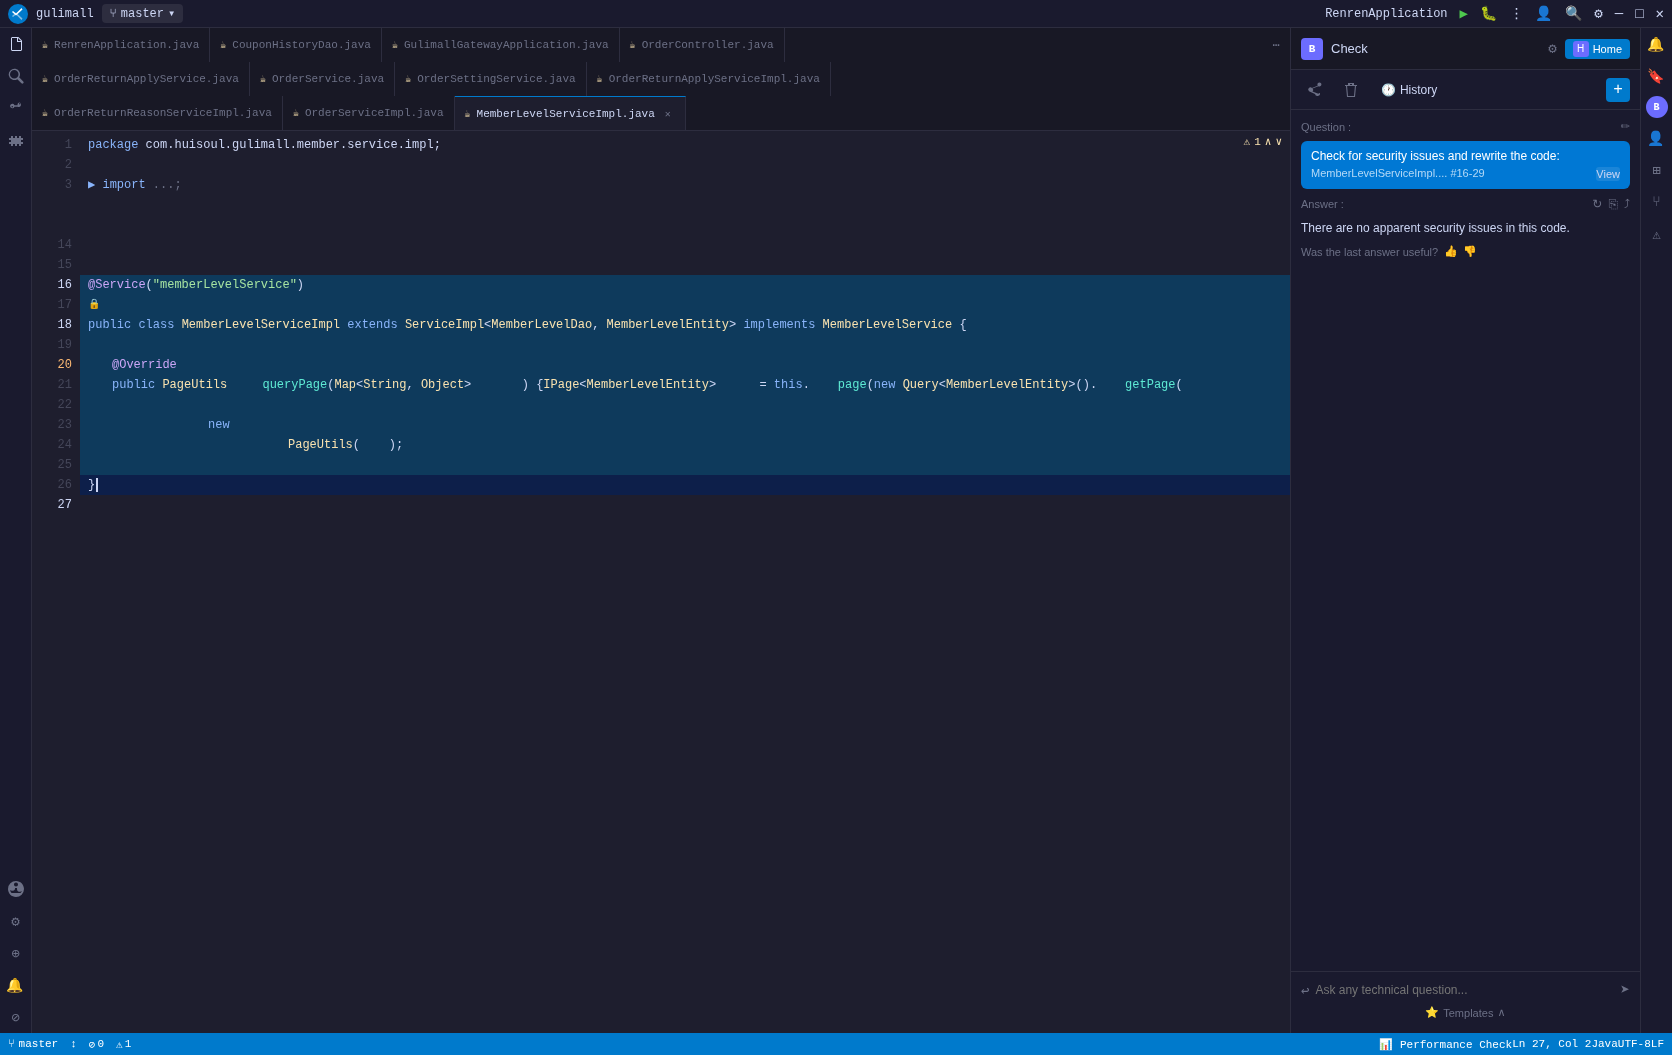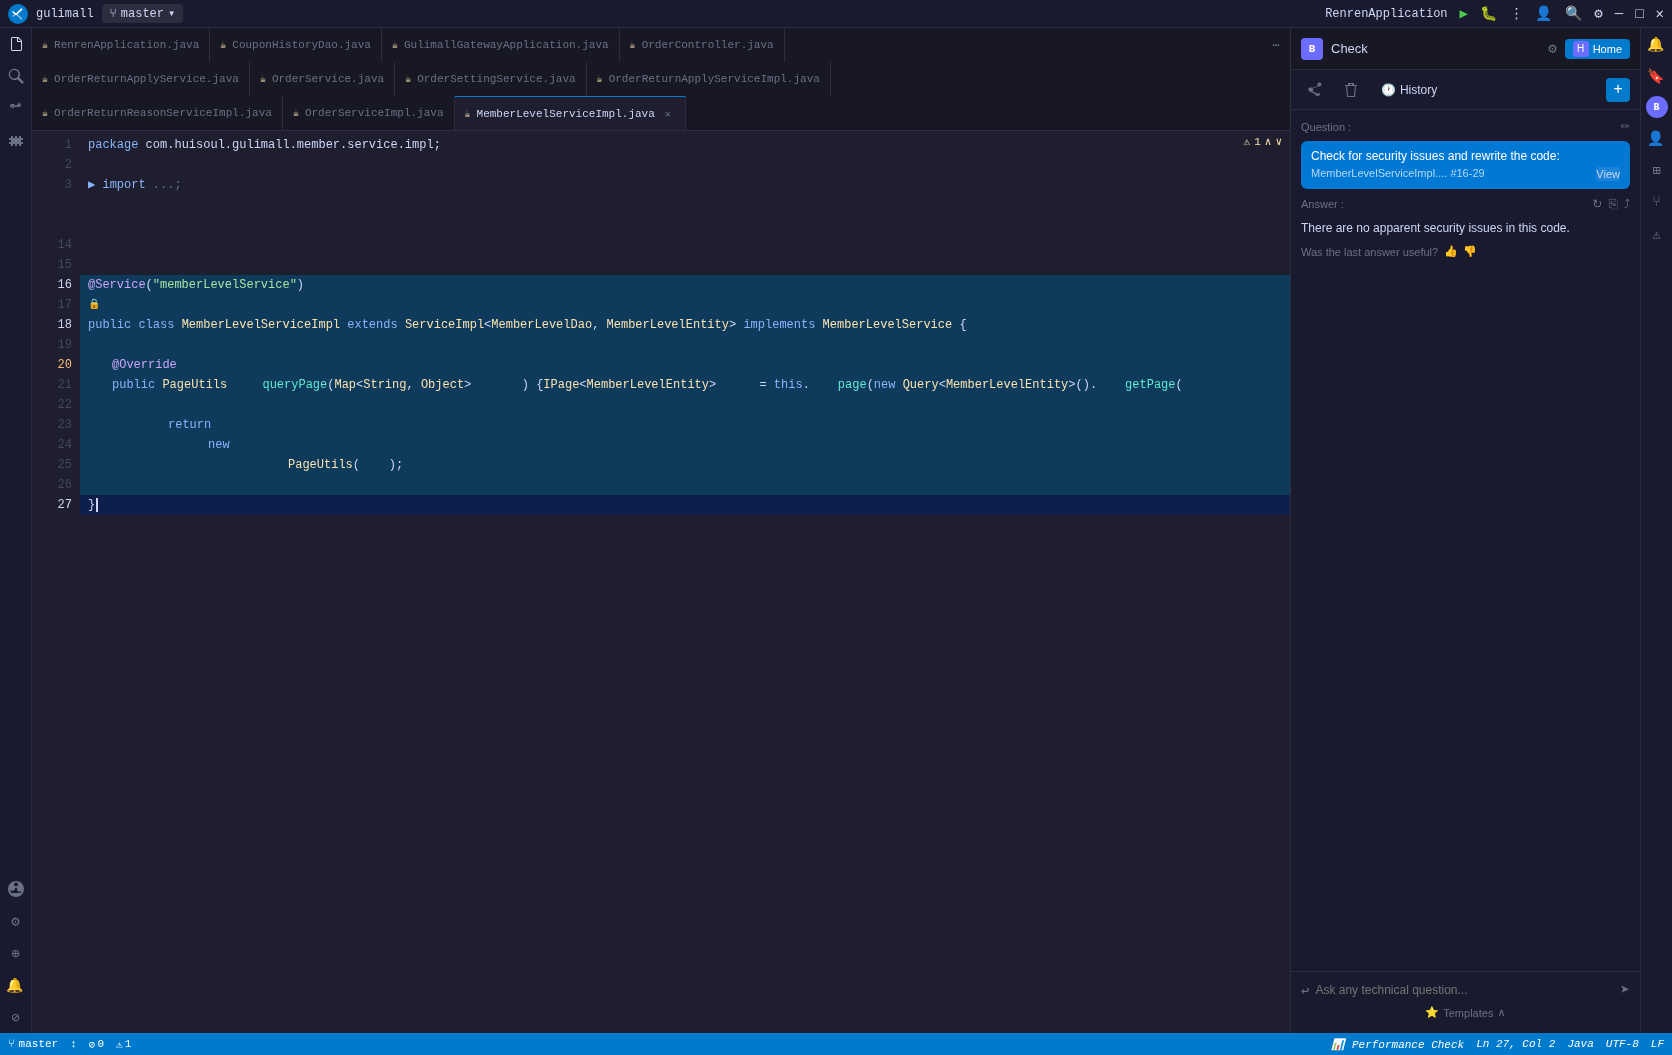--- a/index.html
+++ b/index.html
@@ -331,21 +331,21 @@
     .status-bar {
       height: 22px;
       background: #007acc;
       display: flex;
       align-items: center;
       padding: 0 8px;
       font-size: 11px;
       color: white;
       gap: 12px;
     }
-    .status-bar-right { margin-left: auto; display: flex; gap: 12px; align-items: center; font-style: italic; }
+    .status-bar-right { margin-left: auto; display: flex; align-items: center; }
 
     
     .code-editor::-webkit-scrollbar { width: 6px; }
     .code-editor::-webkit-scrollbar-thumb { background: #45475a; border-radius: 3px; }
   </style>
 </head>
 <body>
 
 <div class="top-bar">
   <div class="top-bar-logo">
@@ -538,23 +538,20 @@
           <div class="code-line selected">
             <span style="width:24px; display:inline-block;"></span><span class="ann">@Override</span>
           </div>
 
           <div class="code-line selected">
             <span style="width:24px; display:inline-block;"></span><span class="kw">public</span><span class="plain"> </span><span class="cls">PageUtils</span><span class="plain"> </span><span class="fn">queryPage</span><span class="plain">(</span><span class="cls">Map</span><span class="plain">&lt;</span><span class="cls">String</span><span class="plain">, </span><span class="cls">Object</span><span class="plain">&gt; </span><span class="param">params</span><span class="plain">) {</span><span class="cls">IPage</span><span class="plain">&lt;</span><span class="cls">MemberLevelEntity</span><span class="plain">&gt; </span><span class="param">page</span><span class="plain"> = </span><span class="kw">this</span><span class="plain">.</span><span class="fn">page</span><span class="plain">(</span><span class="kw">new</span><span class="plain"> </span><span class="cls">Query</span><span class="plain">&lt;</span><span class="cls">MemberLevelEntity</span><span class="plain">&gt;().</span><span class="fn">getPage</span><span class="plain">(</span><span class="param">params</span>
           </div>
 
           <div class="code-line selected">&nbsp;</div>
 
-          <div class="code-line selected">
-            <span style="width:80px; display:inline-block;"></span><span class="kw">return</span>
-          </div>
 
           <div class="code-line selected">
             <span style="width:120px; display:inline-block;"></span><span class="kw">new</span>
           </div>
 
           <div class="code-line selected">
             <span style="width:200px; display:inline-block;"></span><span class="cls">PageUtils</span><span class="plain">(</span><span class="param">page</span><span class="plain">);</span>
           </div>
 
           <div class="code-line selected">&nbsp;</div>

